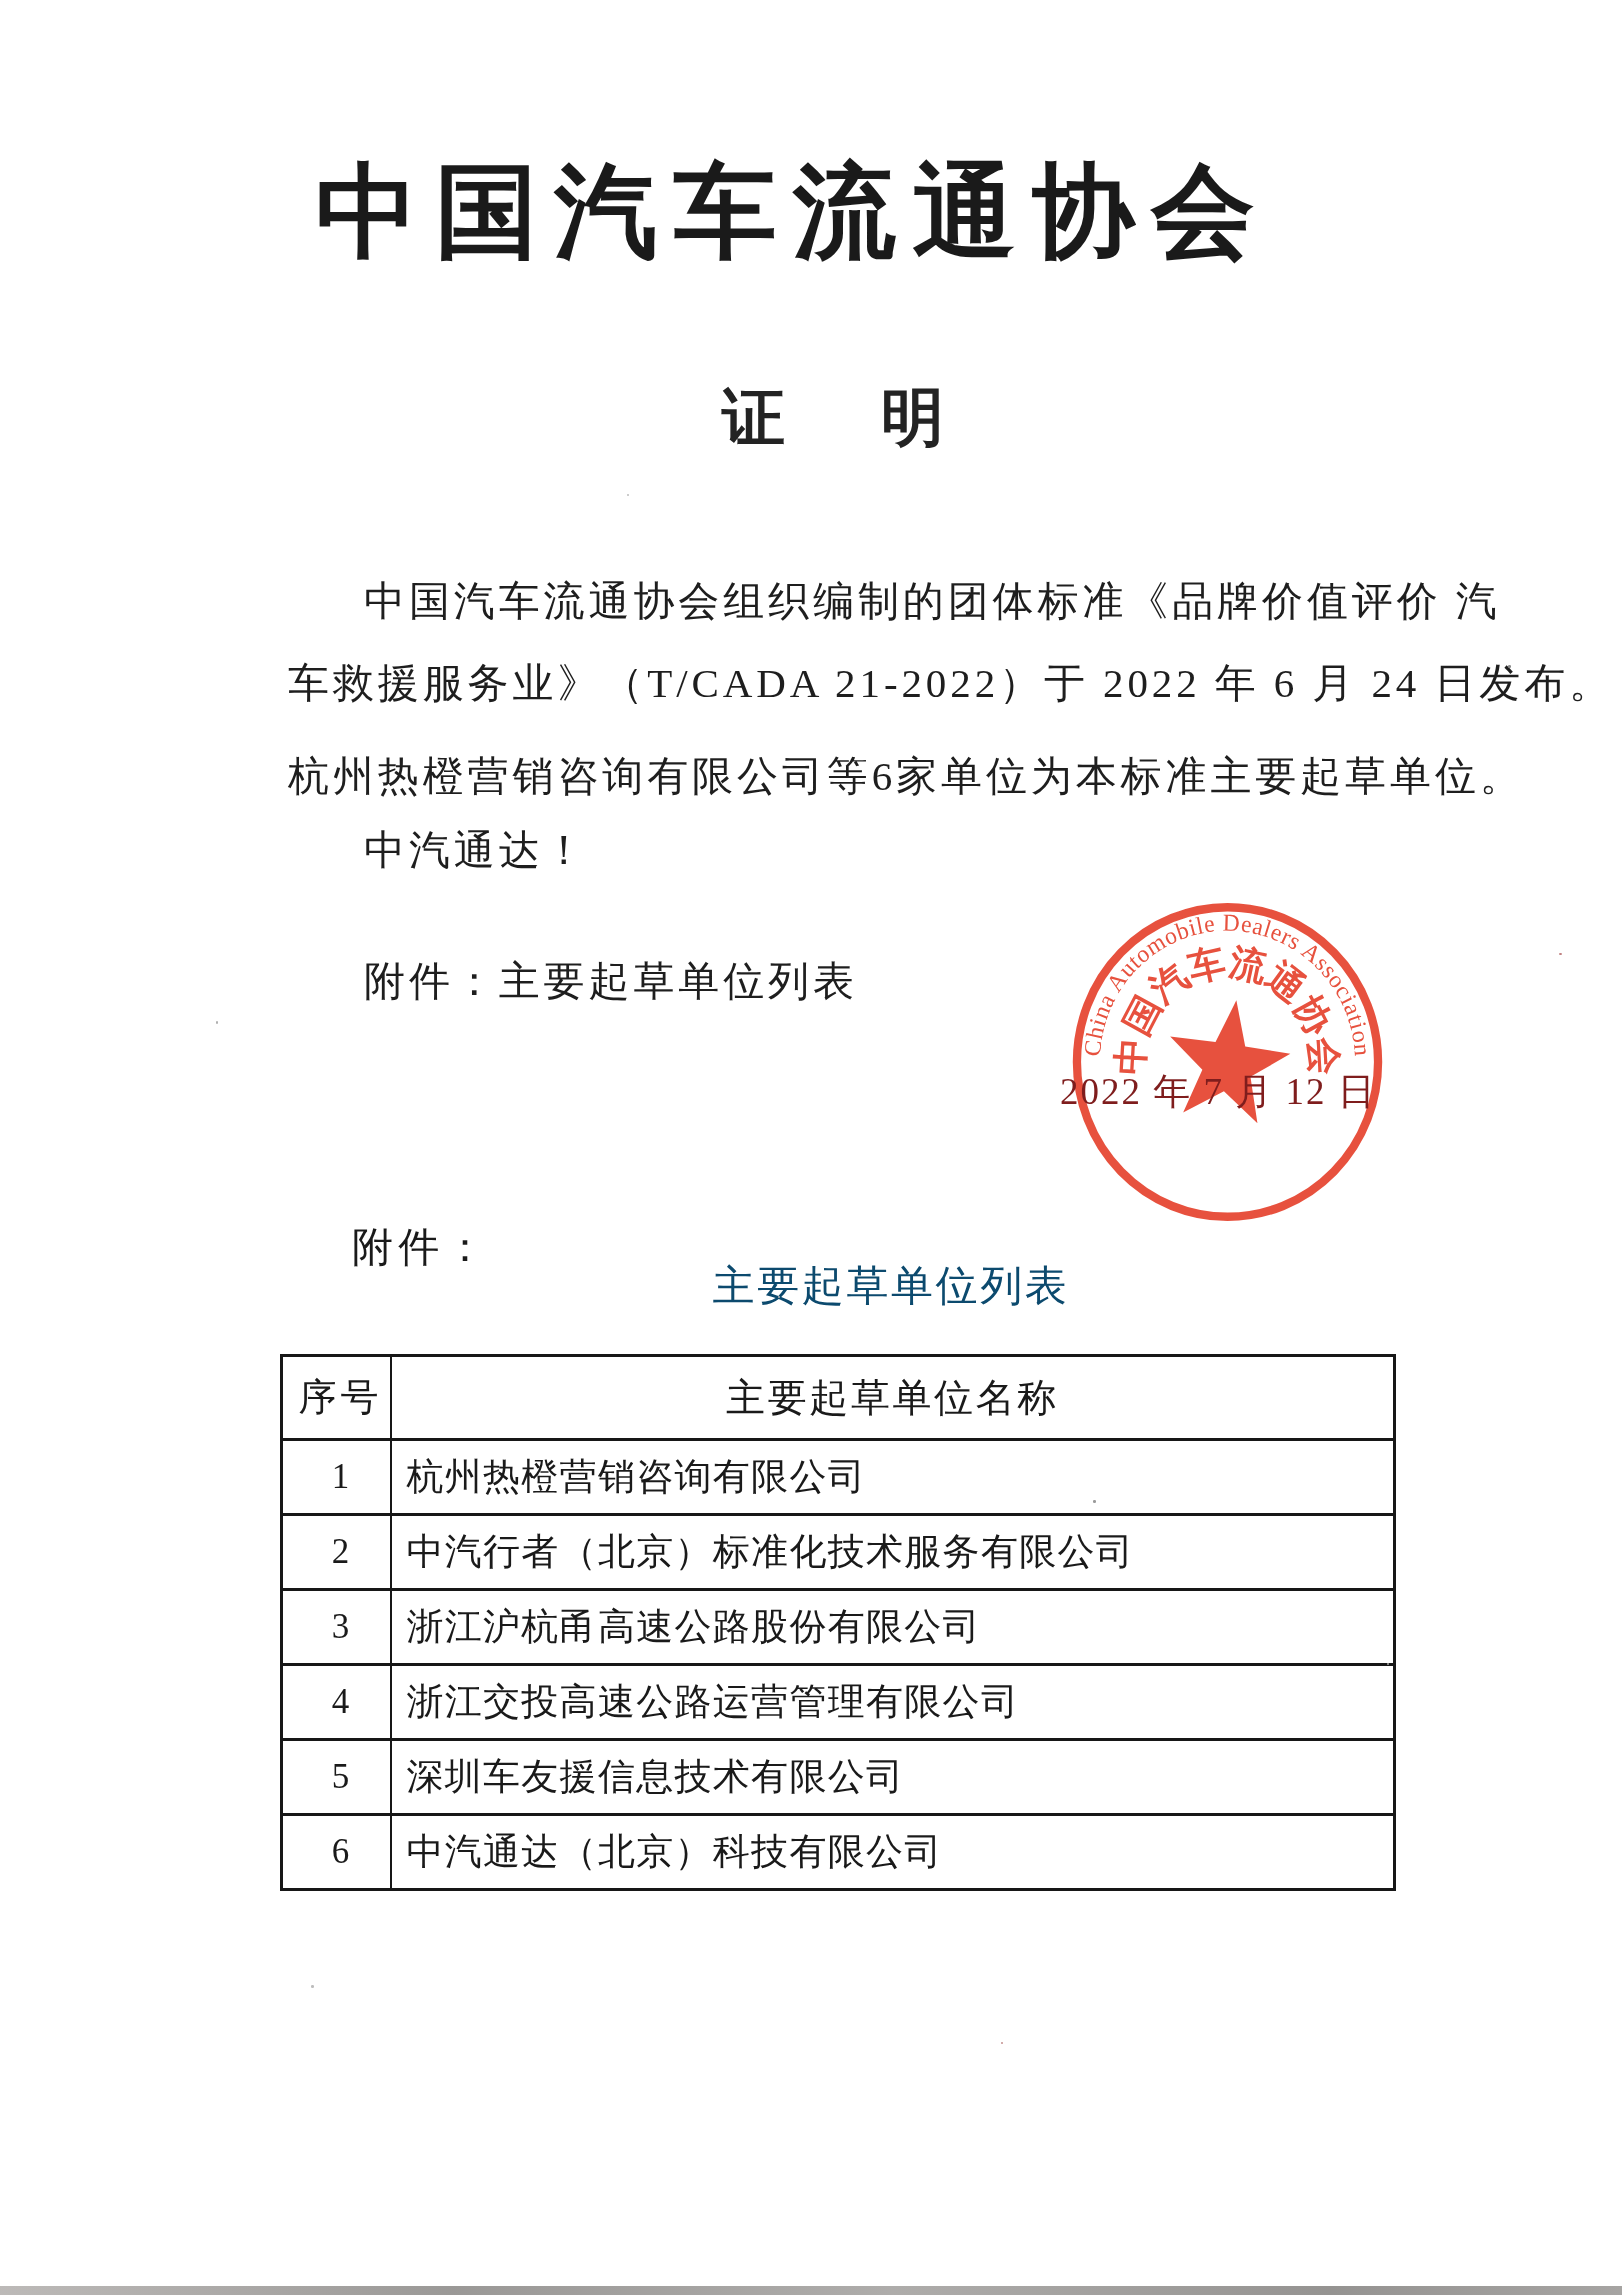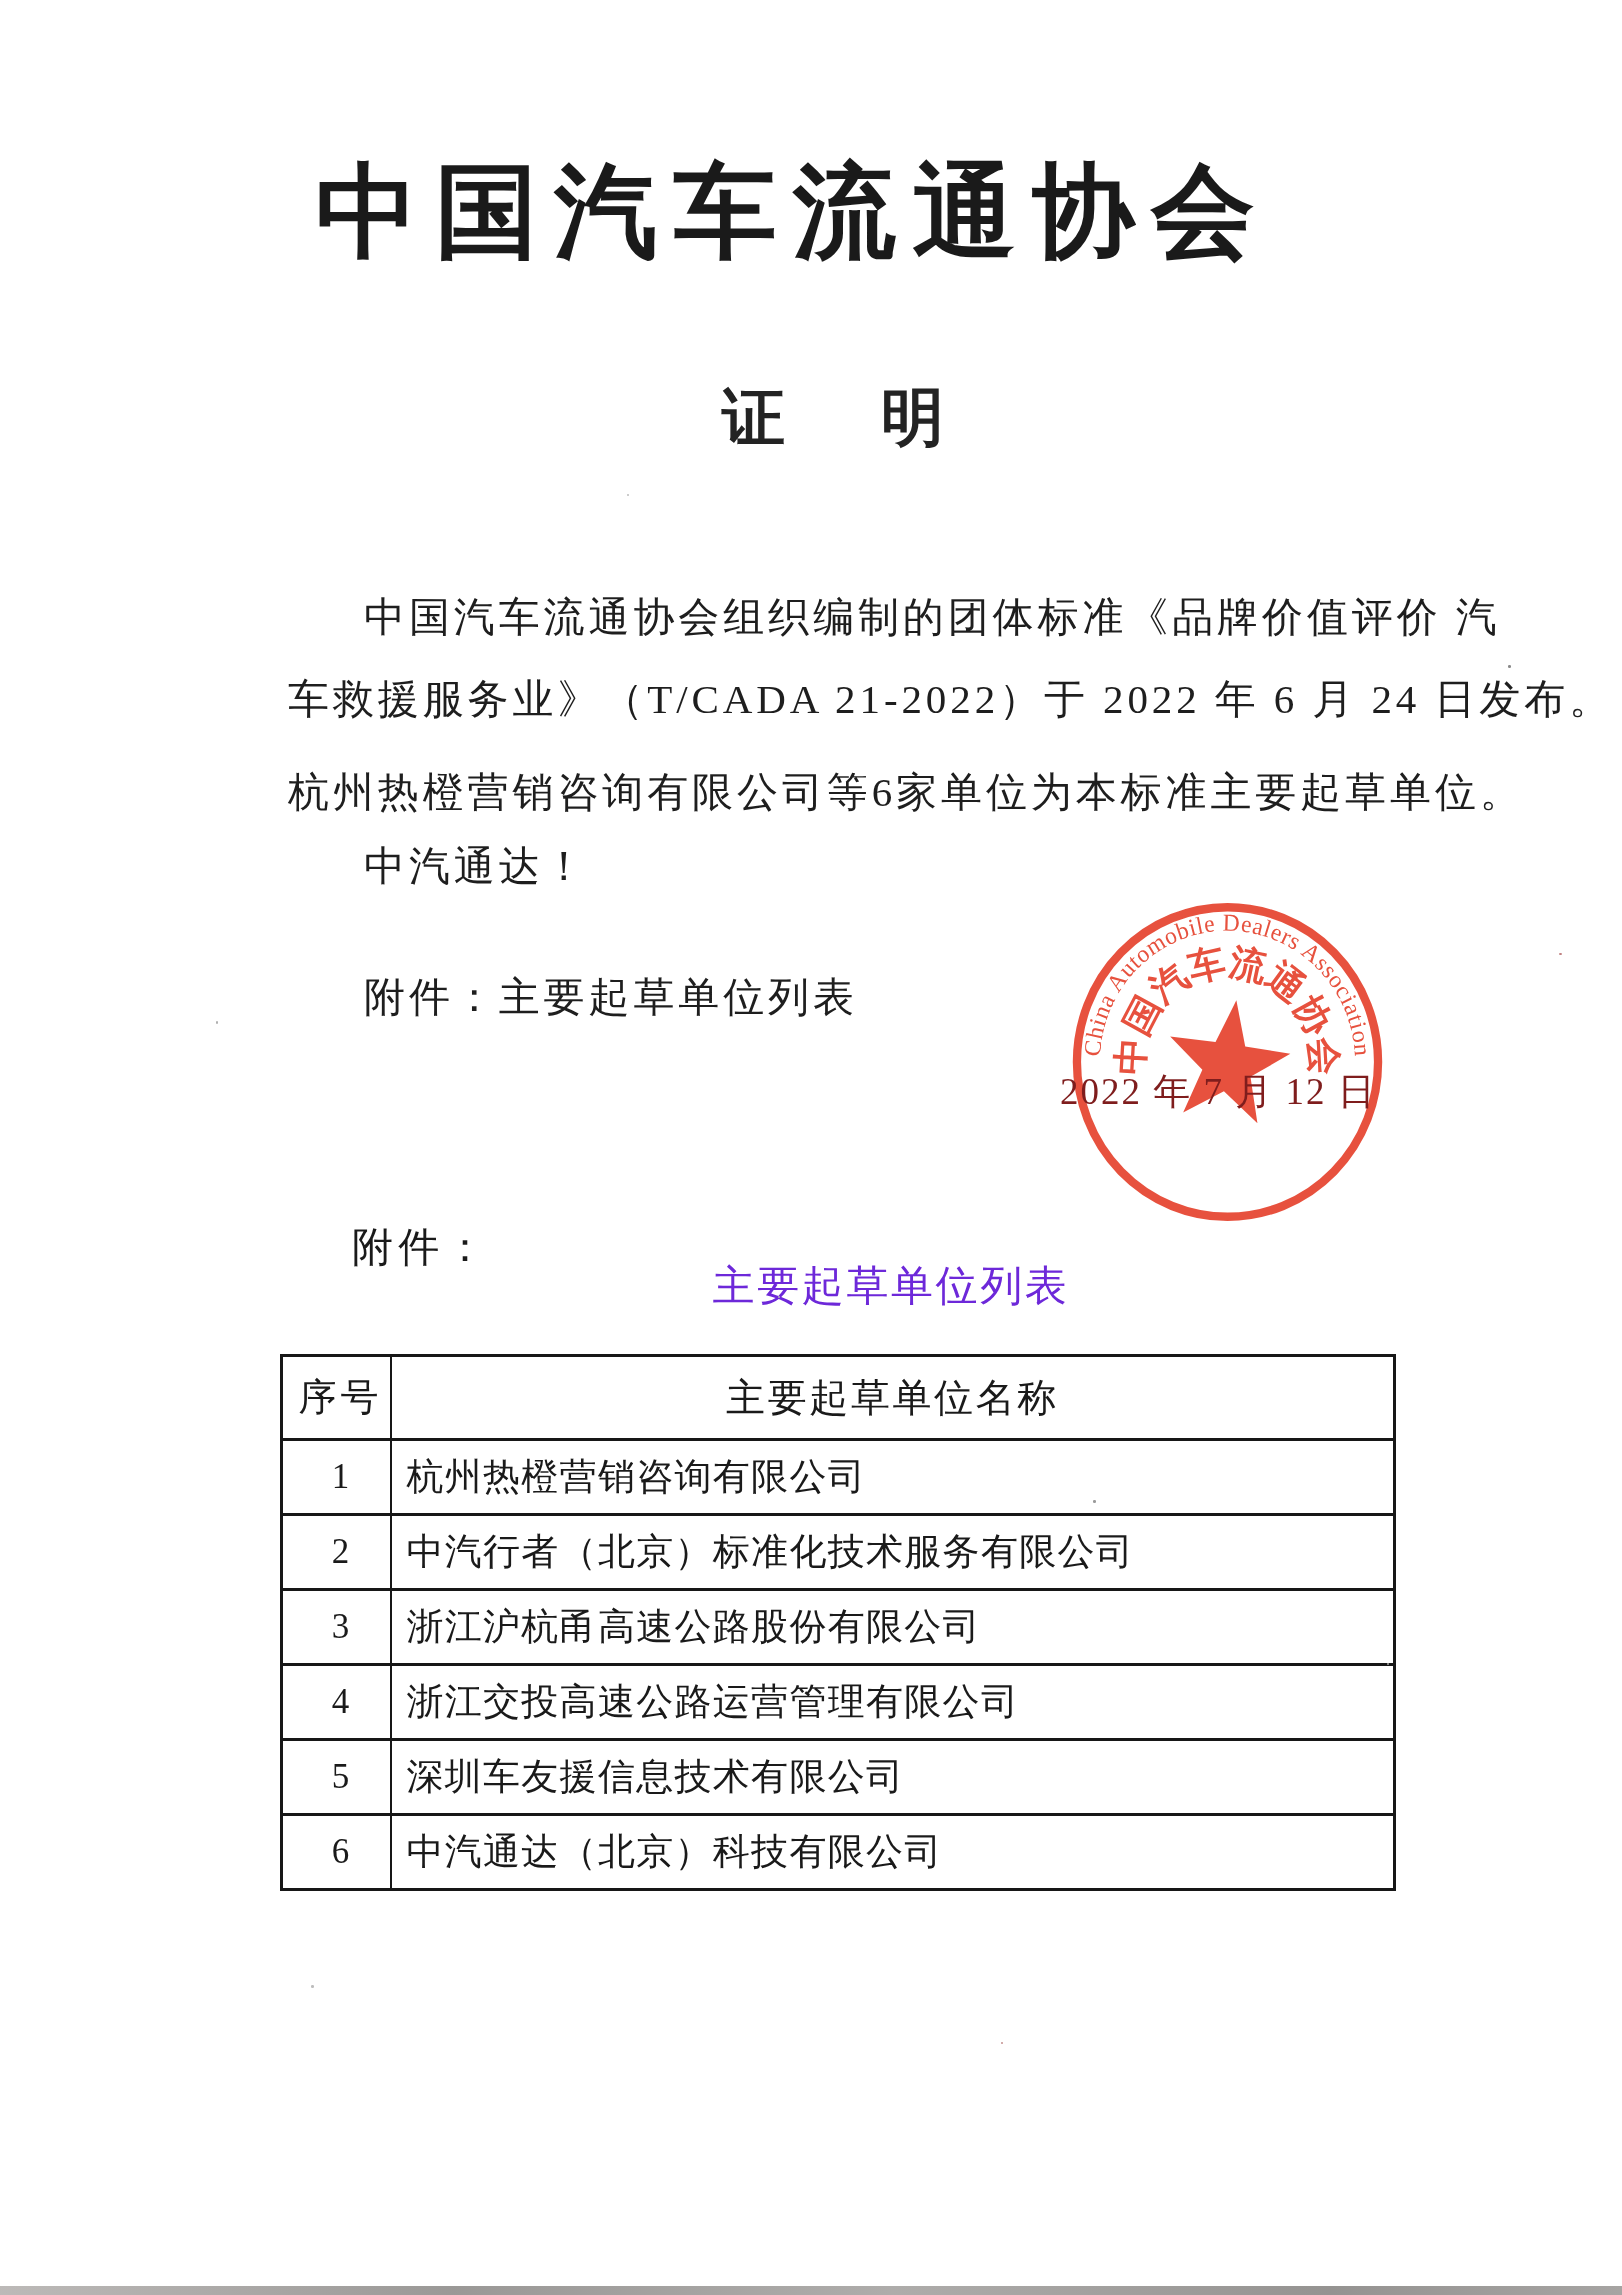--- a/index.html
+++ b/index.html
@@ -34,35 +34,34 @@
     display:flex;gap:96px;
     font-size:63px;font-weight:bold;line-height:1;white-space:nowrap;
     color:#232323;
   }
   
   .body-text{position:absolute;left:288px;top:0;width:1247px;}
   .body-line{
     position:absolute;left:0;width:100%;
     font-size:41px;letter-spacing:3.9px;line-height:1.15;white-space:nowrap;
     color:#1e1e1e;
-    margin-top:16px;
   }
   .body-line.indent{padding-left:76px;}
   
   .stamp{position:absolute;left:1068px;top:898px;width:319px;height:328px;opacity:0.92;}
   .date-line{
     position:absolute;left:1060px;top:1067px;
     font-size:37px;letter-spacing:2px;white-space:nowrap;color:#7f1d1d;
     z-index:5;
   }
   
   .att-label{position:absolute;left:352px;top:1220px;font-size:41px;letter-spacing:5.2px;}
   .att-title{
     position:absolute;left:891px;top:1258px;transform:translateX(-50%);
-    font-size:42px;letter-spacing:2.6px;white-space:nowrap;color:#6d28d9;
+    font-size:42px;letter-spacing:2.6px;white-space:nowrap;color:#0c4a6e;
   }
   
   .units-table{
     position:absolute;left:280px;top:1354px;width:1116px;
     border:3.9px solid #171717;box-sizing:border-box;background:#fff;
   }
   .t-row{display:grid;grid-template-columns:109px 1fr;}
   .t-row + .t-row > div{border-top:3.3px solid #171717;}
   .t-cell{display:flex;align-items:center;box-sizing:border-box;}
   .t-cell.c1{justify-content:center;border-right:2.6px solid #171717;padding-left:8px;}

